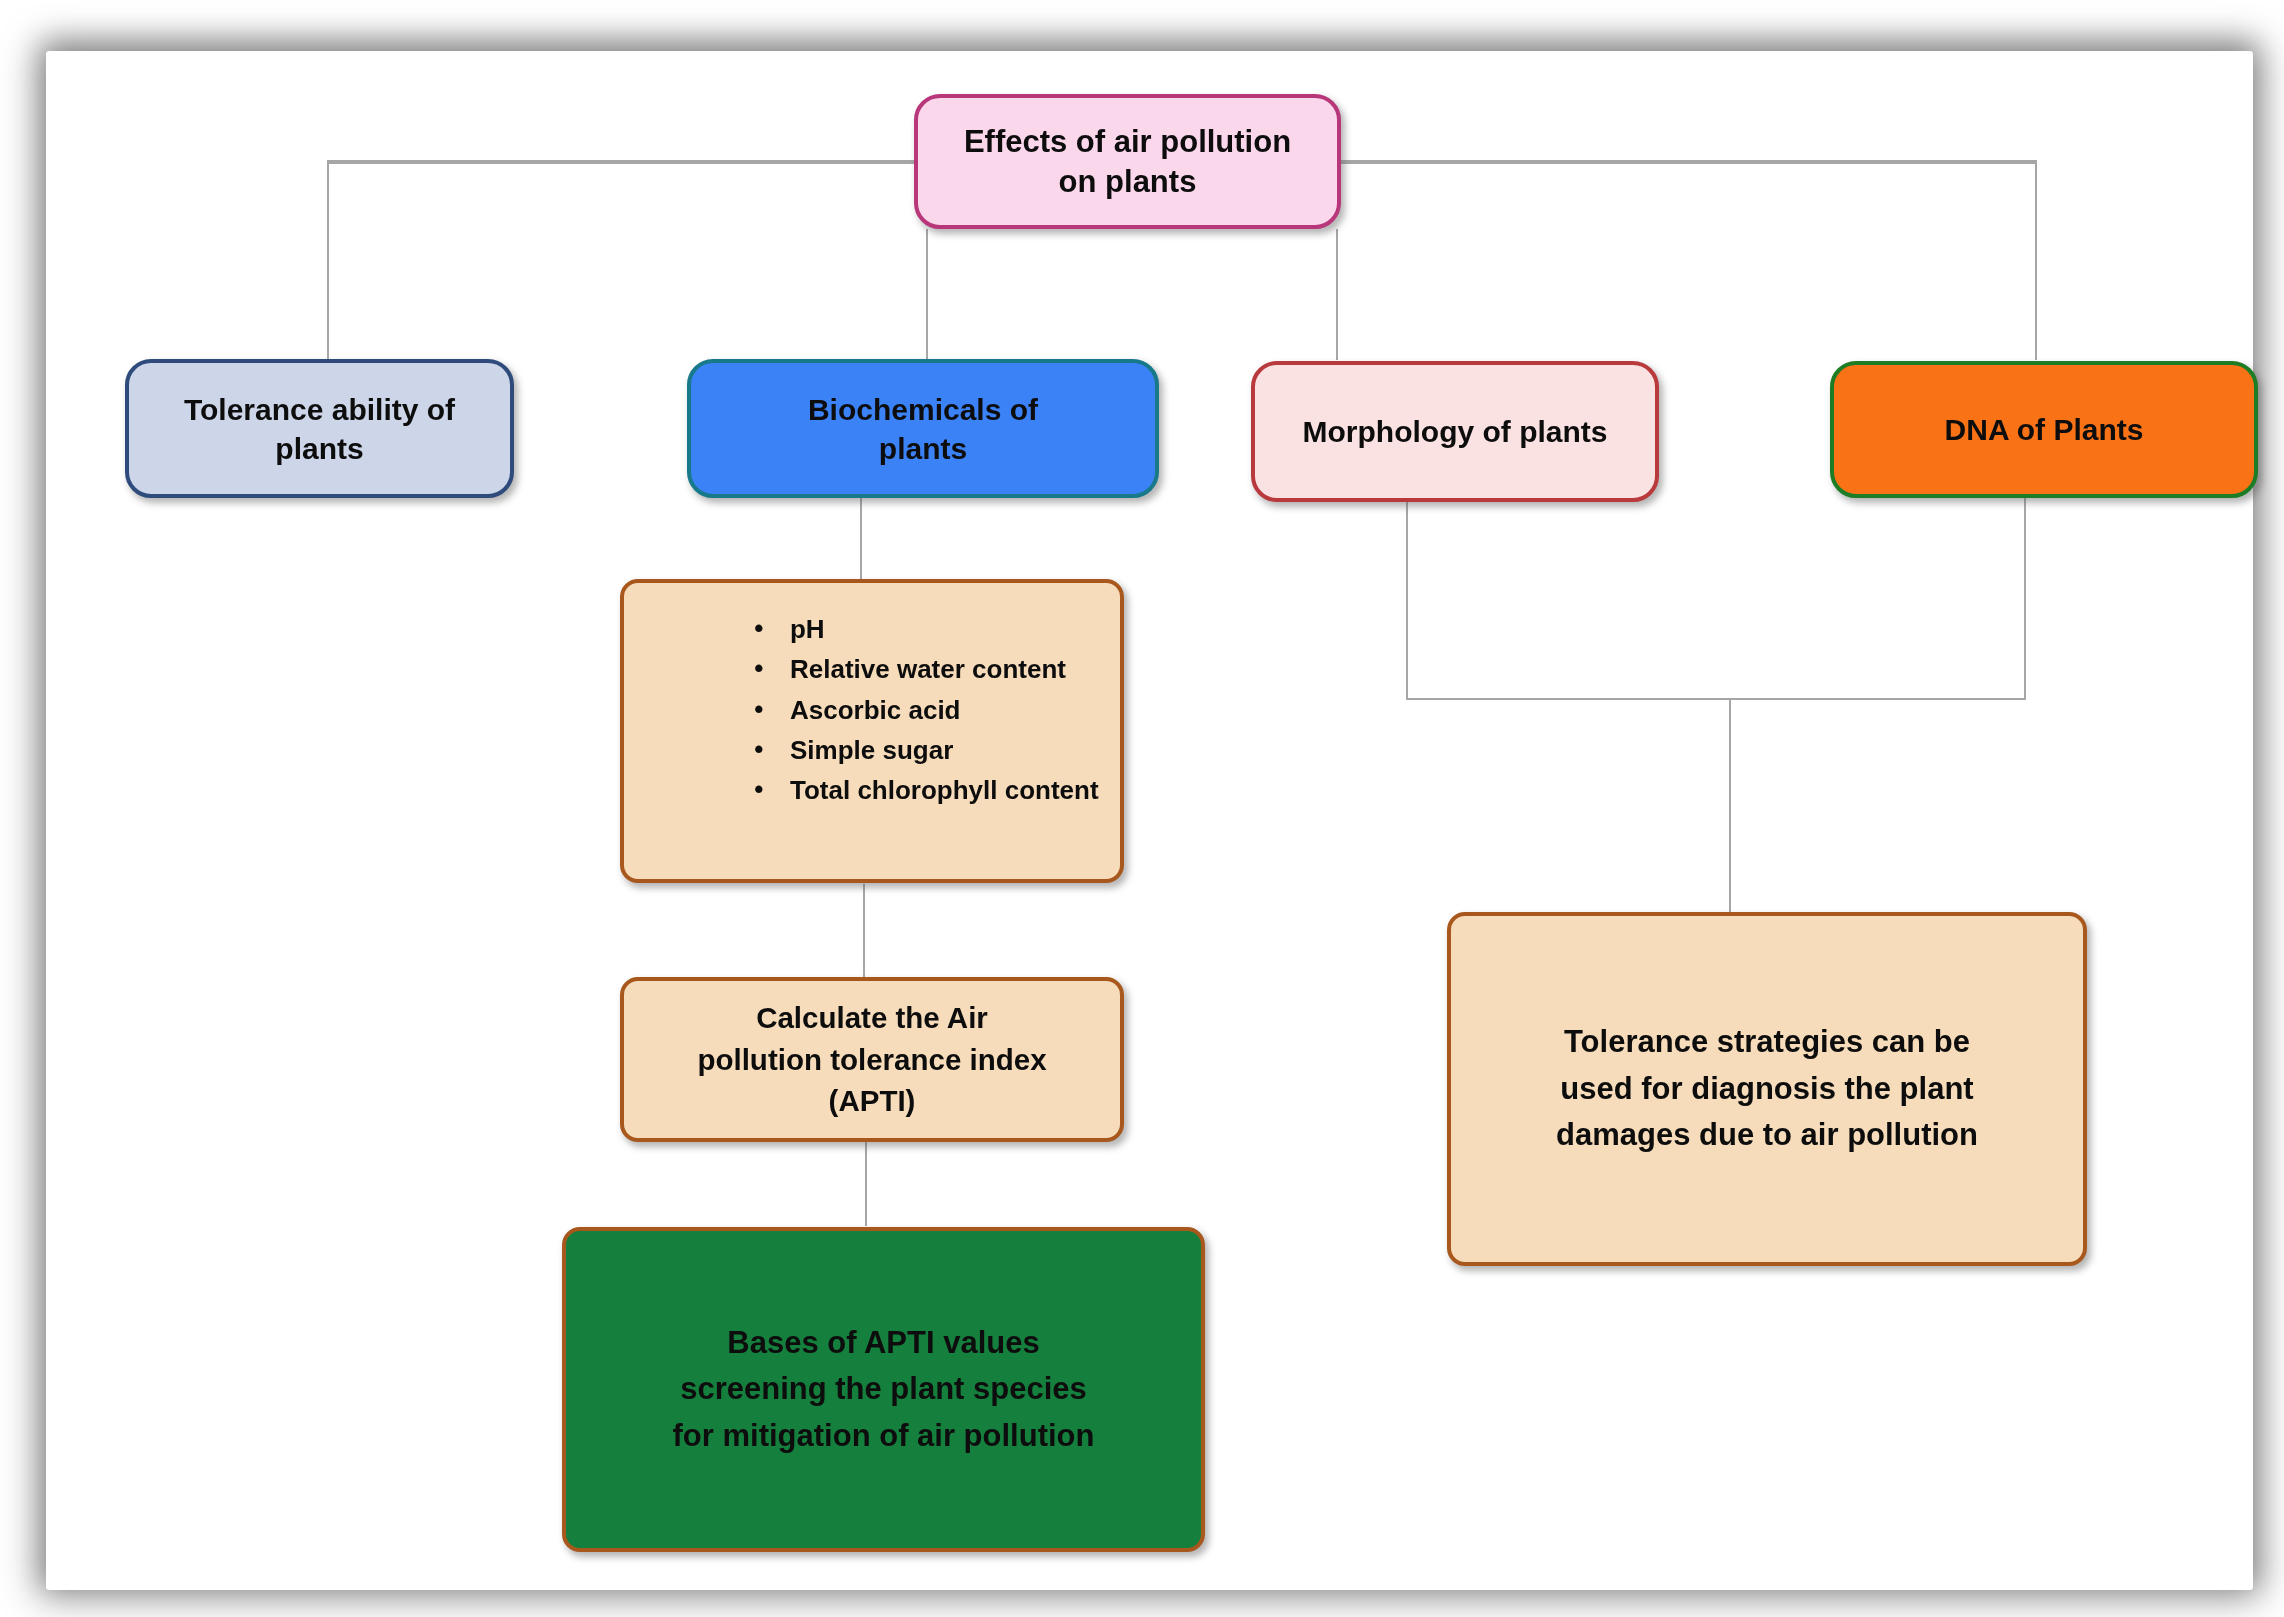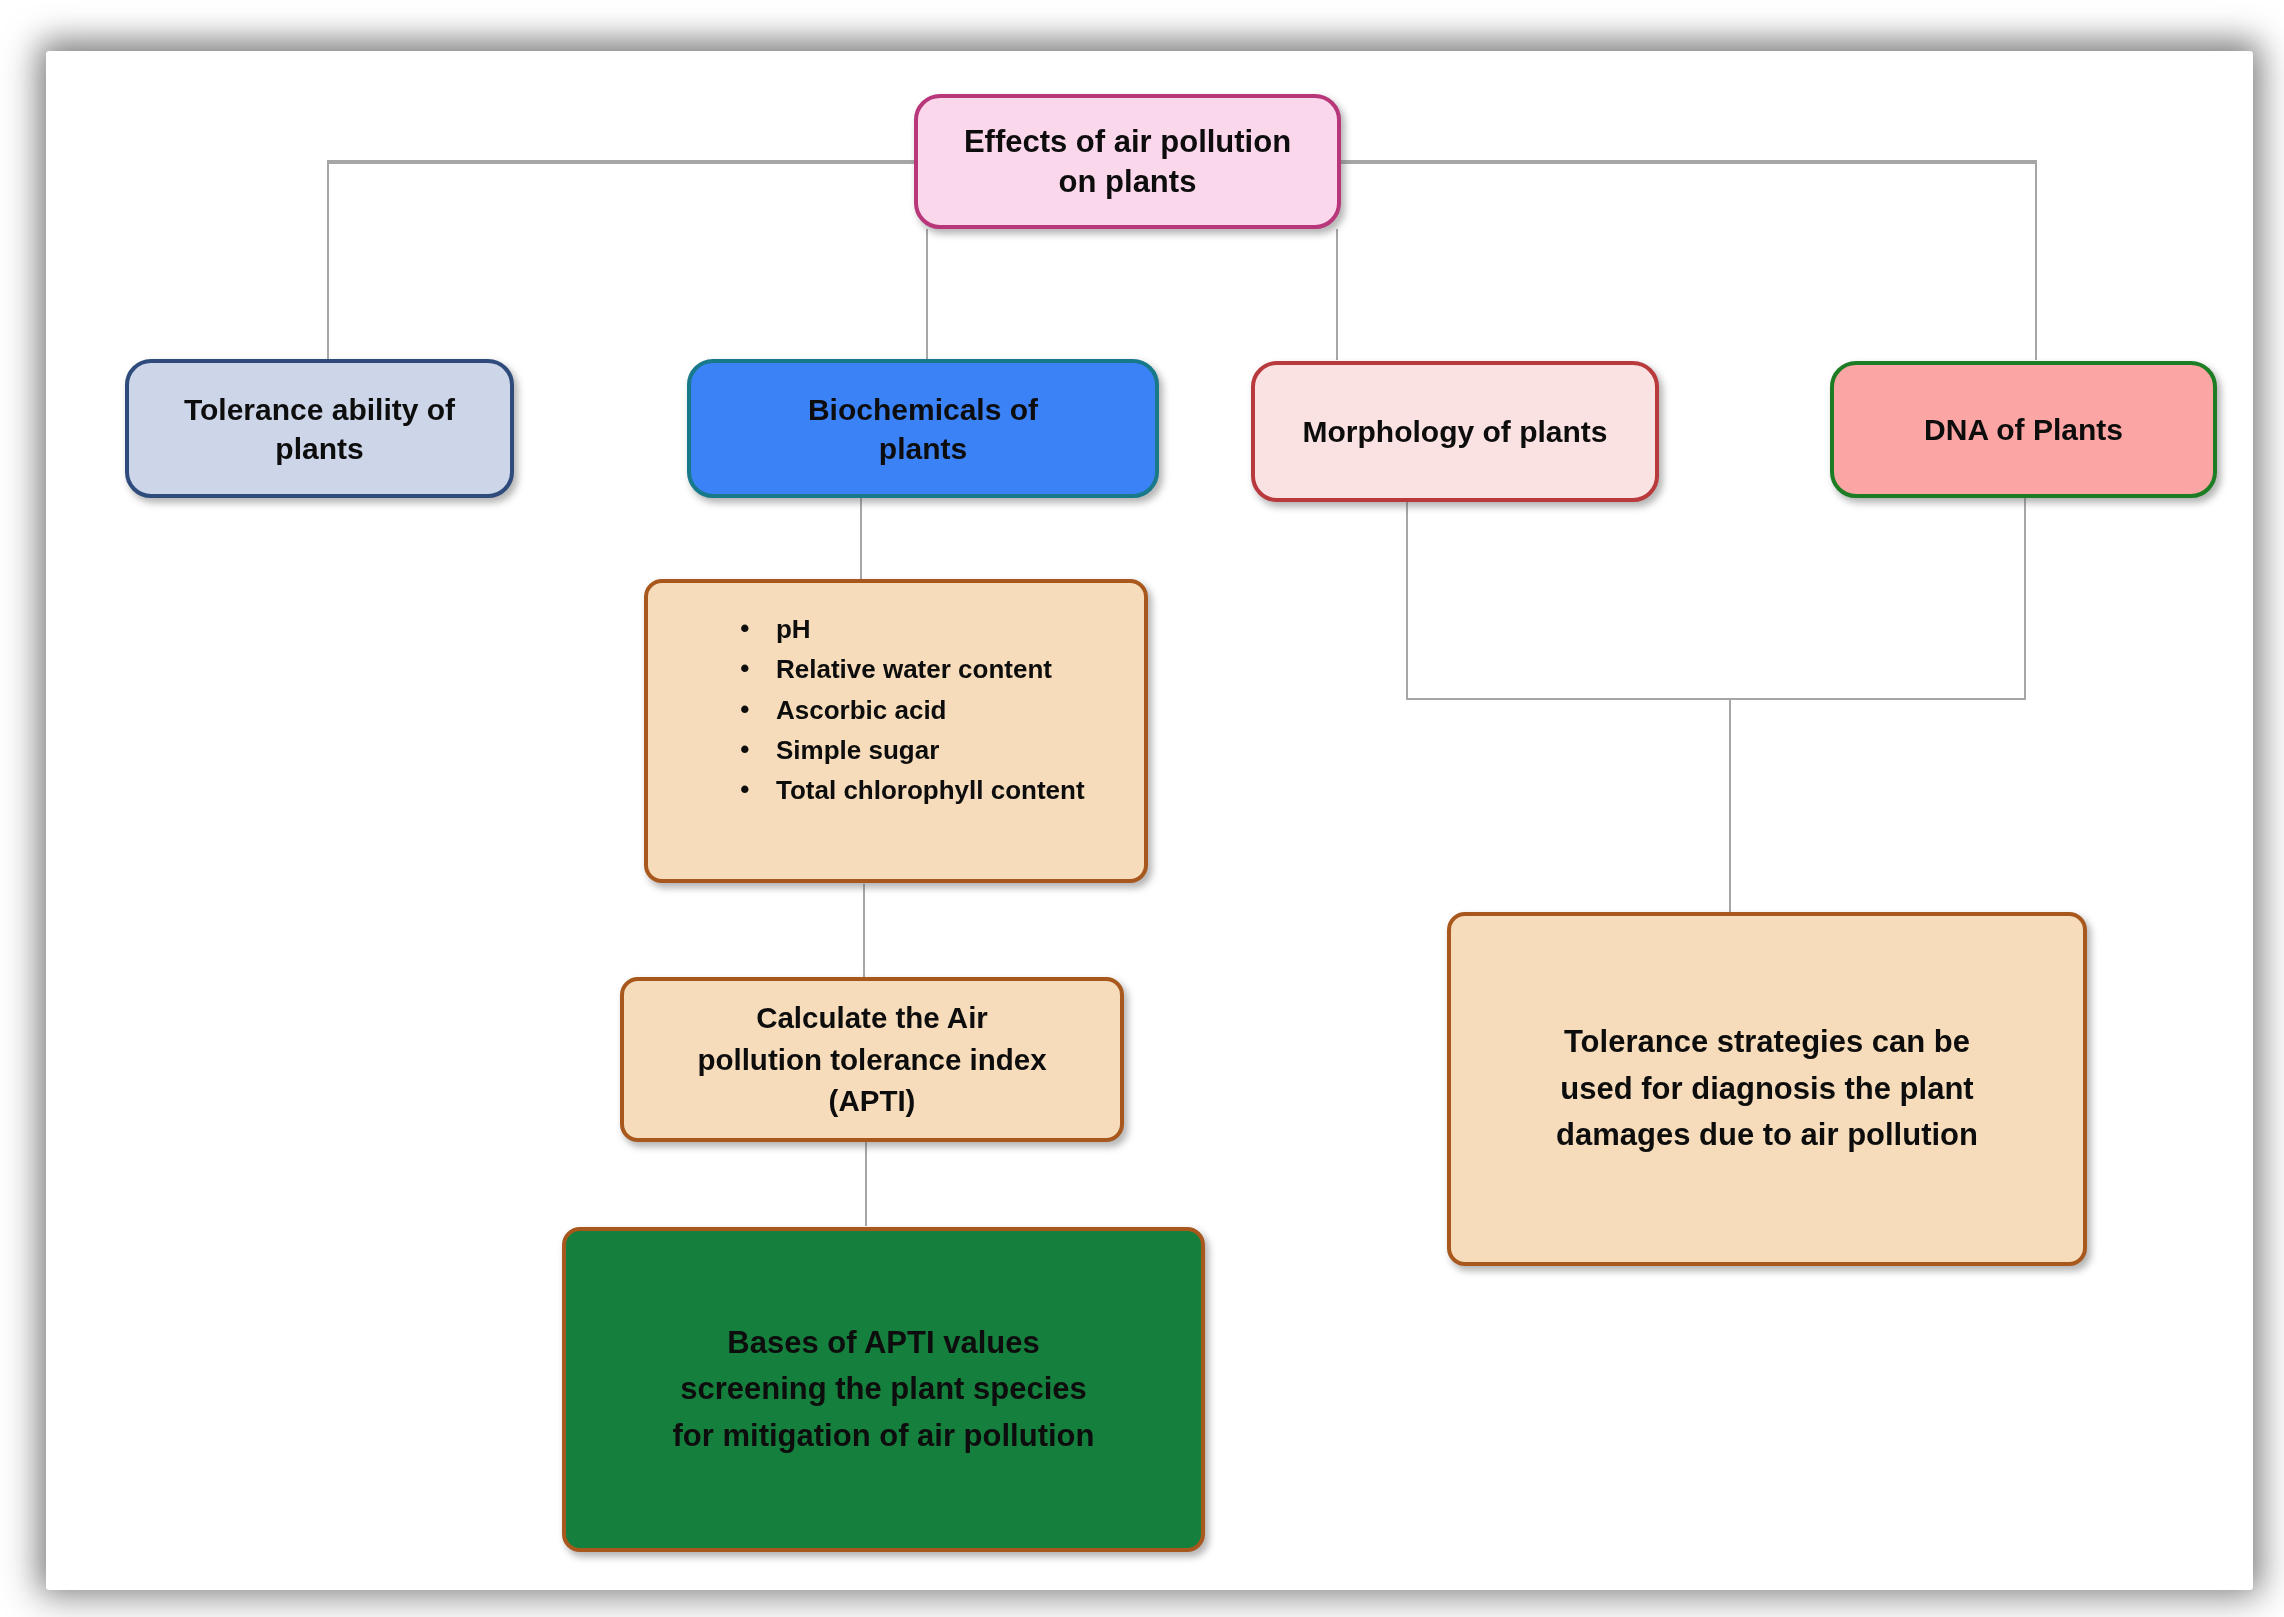--- a/index.html
+++ b/index.html
@@ -20,21 +20,21 @@
     display:flex; align-items:center; justify-content:center;
     text-align:center;
     box-shadow: 3.8px 4.8px 7px rgba(90,90,90,0.45);
   }
   .node .lines span { display:block; }
   .fs-title   { font-size:31px; line-height:1.28; }
   .fs-cat     { font-size:30px; line-height:1.3; }
   .fs-list    { font-size:26px; line-height:1.55; }
   .fs-apti    { font-size:29.5px; line-height:1.42; }
   .fs-big     { font-size:31px; line-height:1.5; }
-  .node-list { align-items:flex-start; justify-content:center; border-radius:18px;margin-left:24px; }
+  .node-list { align-items:flex-start; justify-content:flex-end; border-radius:18px; }
   .node-list ul { list-style:none; margin:26px 21.4px 21.4px 51px; padding:0; text-align:left; }
   .node-list li { position:relative; padding-left:39px; }
   .node-list li::before { content:"\2022"; position:absolute; left:3.2px; top:-1.1px; }
   .orange { border-radius:18px; }
   .hl, .vl { position:absolute; background:var(--line,#a6a6a6); }
 </style>
 </head>
 <body>
 
 <div id="canvas">
@@ -74,21 +74,21 @@
         <span>plants</span>
       </div>
     </div>
 
     <div class="node fs-cat" style="left: 1205px; top: 310px; width: 408px; height: 141px; background: rgb(251, 226, 226); border-color: rgb(184, 58, 60);">
       <div class="lines">
         <span>Morphology of plants</span>
       </div>
     </div>
 
-    <div class="node fs-cat" style="left: 1784px; top: 310px; width: 387px; height: 137px; background: #fca5a5; border-color: rgb(29, 125, 36);">
+    <div class="node fs-cat" style="left: 1784px; top: 310px; width: 428px; height: 137px; background: #f97316; border-color: rgb(29, 125, 36);">
       <div class="lines">
         <span>DNA of Plants</span>
       </div>
     </div>
 
     <div class="node node-list fs-list" style="left: 574px; top: 528px; width: 504px; height: 304px; background: rgb(246, 220, 186); border-color: rgb(168, 87, 29);">
       <ul>
         <li>pH</li>
         <li>Relative water content</li>
         <li>Ascorbic acid</li>

